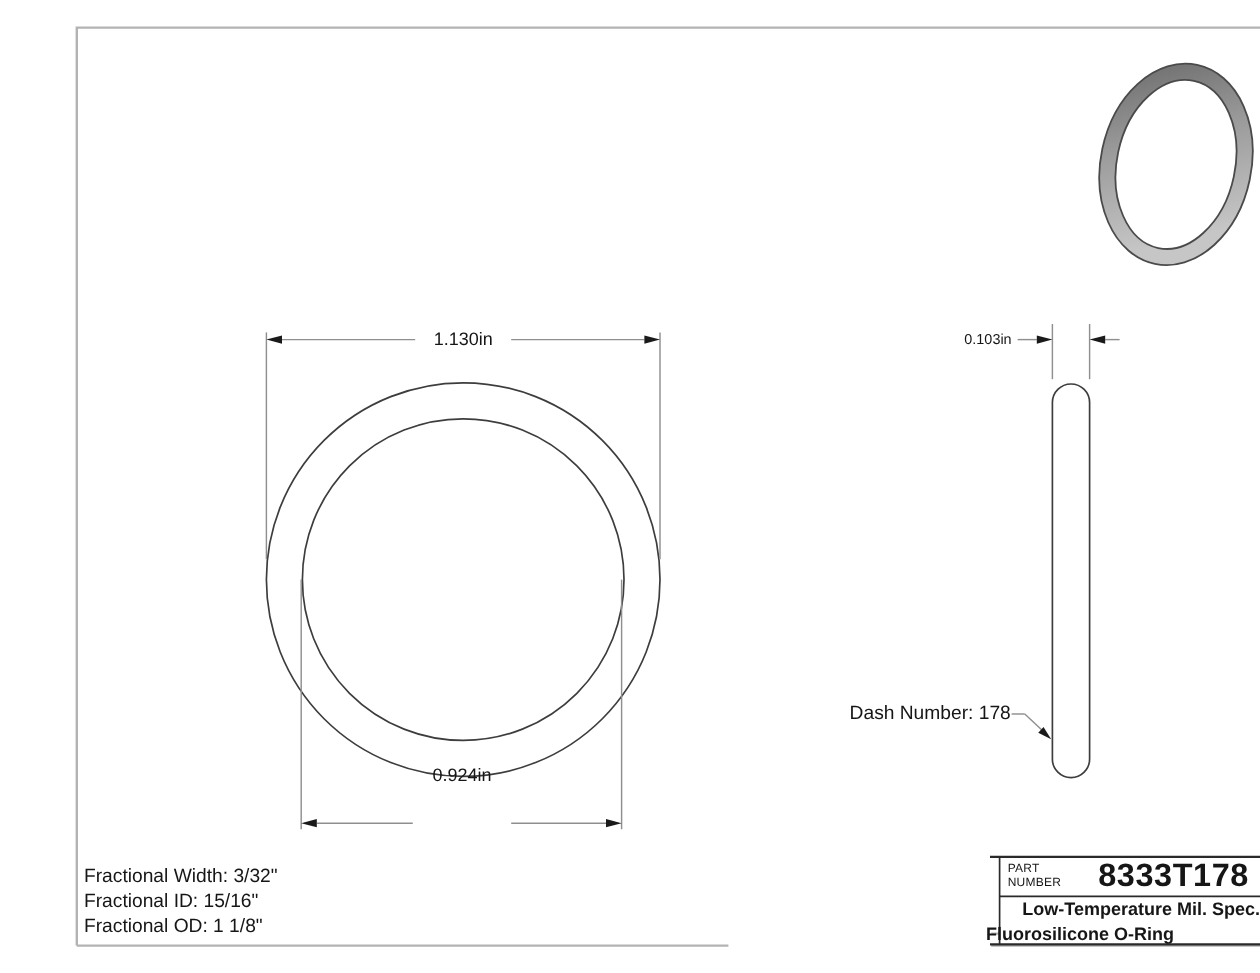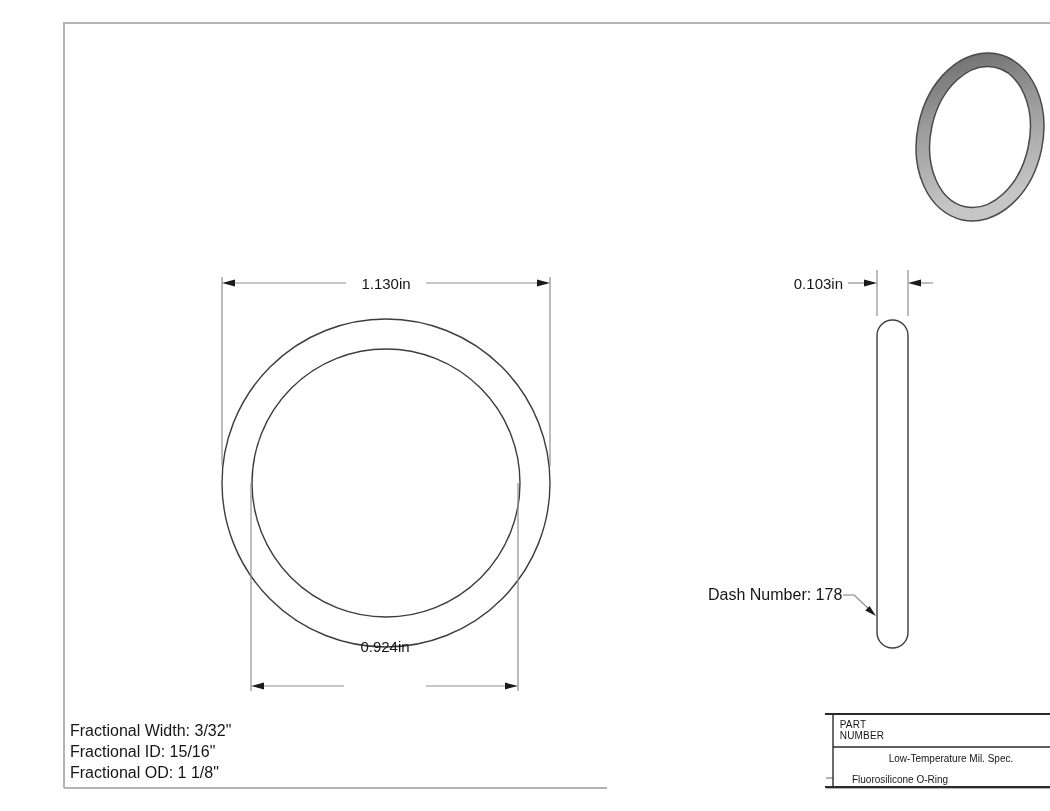--- a/index.html
+++ b/index.html
@@ -8,32 +8,32 @@
     width:1050px;height:811px;
     background:#ffffff;
     font-family:"Liberation Sans", sans-serif;
     color:#111;
     overflow:hidden;
     margin-left:40px;
   }
   .sheet svg{position:absolute;left:0;top:0;}
   .lbl{position:absolute;white-space:nowrap;color:#161616;}
   .dim{font-size:15px;transform:translate(-50%,-50%);}
-  .dim-right{font-size:15px;transform:translate(-100%,-50%);}
+  .dim-right{font-size:12px;transform:translate(-100%,-50%);}
   .leader-lbl{font-size:16px;transform:translate(0,-50%);}
   .note{font-size:16px;transform:translate(0,-50%);}
   .tb-part-label{
     font-size:10px;line-height:11px;text-align:left;
     transform:translate(-50%,-50%);letter-spacing:.2px;
   }
   .tb-part-number{
     font-size:27px;font-weight:bold;letter-spacing:.5px;
     transform:translate(-50%,-50%);
   }
-  .tb-desc{font-size:10px;transform:translate(-50%,-50%);}
+  .tb-desc{font-size:15px;transform:translate(-50%,-50%);font-weight:bold;}
 </style>
 </head>
 <body>
 
 <div class="sheet">
 
   <svg width="1050" height="811" viewBox="0 0 1050 811">
     <defs>
       <linearGradient id="torusGrad" x1="0" y1="0" x2="0.35" y2="1">
         <stop offset="0" stop-color="#6b6b6b"></stop>
@@ -120,17 +120,18 @@
 
   <div class="lbl note" style="left:30px;top:731px;">Fractional Width: 3/32"</div>
   <div class="lbl note" style="left:30px;top:752px;">Fractional ID: 15/16"</div>
   <div class="lbl note" style="left:30px;top:773px;">Fractional OD: 1 1/8"</div>
 
   <div class="lbl tb-part-label" style="left:822px;top:730px;">
     <div>PART</div>
     <div>NUMBER</div>
   </div>
 
+  <div class="lbl tb-part-number" style="left:938px;top:730px;">8333T178</div>
 
   <div class="lbl tb-desc" style="left:911px;top:758px;">Low-Temperature Mil. Spec.</div>
   <div class="lbl tb-desc" style="left:860px;top:779px;">Fluorosilicone O-Ring</div>
 
 </div>
 
 </body></html>

